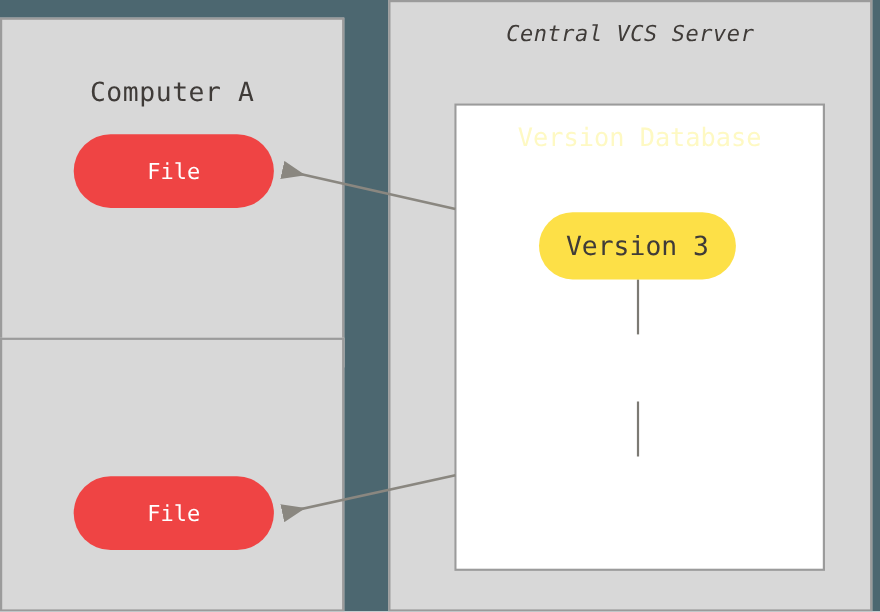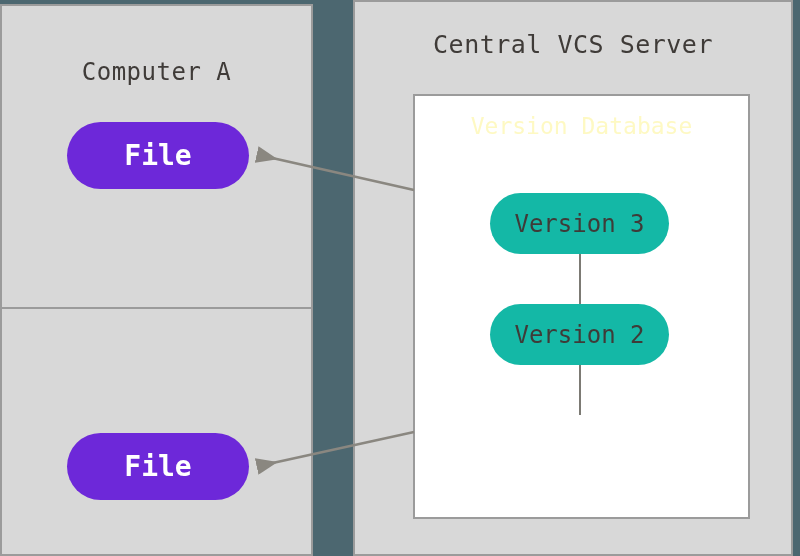--- a/index.html
+++ b/index.html
@@ -16,21 +16,21 @@
     background: #4c6770;
   }
   .panel {
     position: absolute;
     background: #d8d8d8;
     border: 2px solid #9b9b9b;
     box-sizing: border-box;
   }
   #panel-computer-a {
     left: 0px;
-    top: 4px;
+    top: 16px;
     width: 313px;
     height: 318px;
   }
   #panel-computer-b {
     left: 0px;
     top: 307px;
     width: 313px;
     height: 249px;
   }
   #panel-server {
@@ -43,21 +43,21 @@
     position: absolute;
     left: 0;
     right: 0;
     text-align: center;
     color: #3f3b38;
     font-size: 24px;
     letter-spacing: 0.5px;
     white-space: nowrap;
   }
   #title-computer-a { top: 52px; }
-  #title-server { top: 28px; font-size: 25px; }
+  #title-server { top: 16px; font-size: 20px; font-style: italic; }
 
   #version-db-box {
     position: absolute;
     left: 413px;
     top: 94px;
     width: 337px;
     height: 425px;
     background: #ffffff;
     border: 2px solid #9b9b9b;
     box-sizing: border-box;
@@ -75,34 +75,33 @@
 
   .pill {
     position: absolute;
     display: flex;
     align-items: center;
     justify-content: center;
     box-sizing: border-box;
     white-space: nowrap;
   }
   .pill-file {
-    background: #6d28d9;
+    background: #ef4444;
     color: #ffffff;
     border-radius: 34px;
-    font-size: 28px;
+    font-size: 20px;
     width: 182px;
     height: 67px;
     left: 67px;
-    font-weight: bold;
   }
   #file-a { top: 122px; }
   #file-b { top: 433px; }
 
   .pill-version {
-    background: #14b8a6;
+    background: #fde047;
     color: #3f3b38;
     border-radius: 32px;
     font-size: 24px;
     width: 179px;
     height: 61px;
     left: 490px;
   }
   #version-3 { top: 193px; }
   #version-2 { top: 304px; }
   #version-1 { top: 415px; }
@@ -134,21 +133,20 @@
     <div class="panel-title" id="title-server">Central VCS Server</div>
   </div>
 
   <div id="version-db-box"></div>
   <div id="title-version-db">Version Database</div>
 
   <div class="connector" id="connector-3-2"></div>
   <div class="connector" id="connector-2-1"></div>
 
   <div class="pill pill-version" id="version-3">Version 3</div>
-  <div class="pill pill-version" id="version-2">Version 2</div>
 
   <div class="panel" id="panel-computer-a">
     <div class="panel-title" id="title-computer-a">Computer A</div>
   </div>
   <div class="pill pill-file" id="file-a">File</div>
 
   <div class="panel" id="panel-computer-b">
     
   </div>
   <div class="pill pill-file" id="file-b">File</div>

